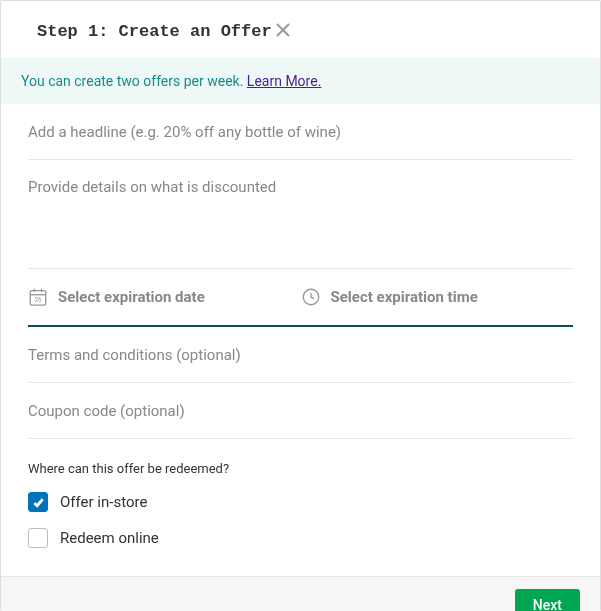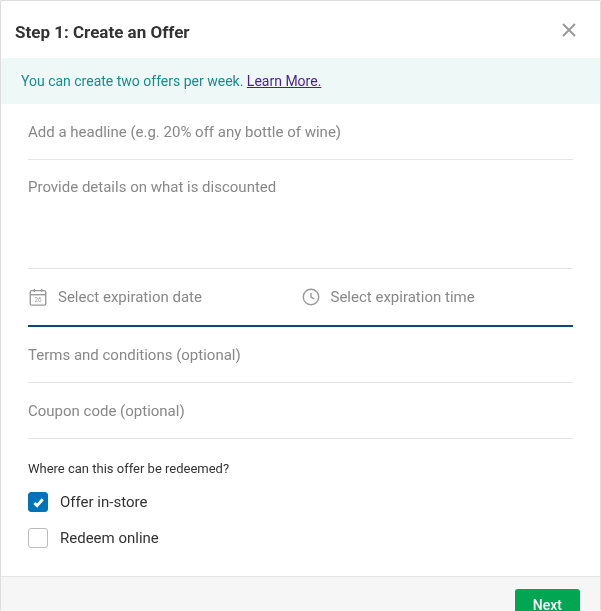--- a/index.html
+++ b/index.html
@@ -18,24 +18,24 @@
       width: 601px;
       height: 611px;
       background: #fff;
       border: 1px solid #ddd;
       border-radius: 2px;
       display: flex;
       flex-direction: column;
       position: relative;
     }
     .header {
-      padding: 18px 20px 14px 14px;
-      display: flex;
-      justify-content: space-between;
-      align-items: center;
+      padding: 18px 20px 14px 36px;
+      display: flex;
+      align-items: center;
+      font-family: Liberation Mono, monospace;
     }
     .header-title {
       font-size: 17px;
       font-weight: 700;
       color: #333;
     }
     .close-btn {
       background: none;
       border: none;
       cursor: pointer;
@@ -130,20 +130,21 @@
       stroke-width: 1.5;
     }
     .date-time-col input {
       border: none;
       outline: none;
       font-size: 15px;
       color: #333;
       font-family: inherit;
       background: transparent;
       flex: 1;
+      font-weight: bold;
     }
     .date-time-col input::placeholder {
       color: #888;
     }
     .redeem-section {
       padding: 22px 0 12px 0;
     }
     .redeem-title {
       font-size: 13px;
       color: #333;

